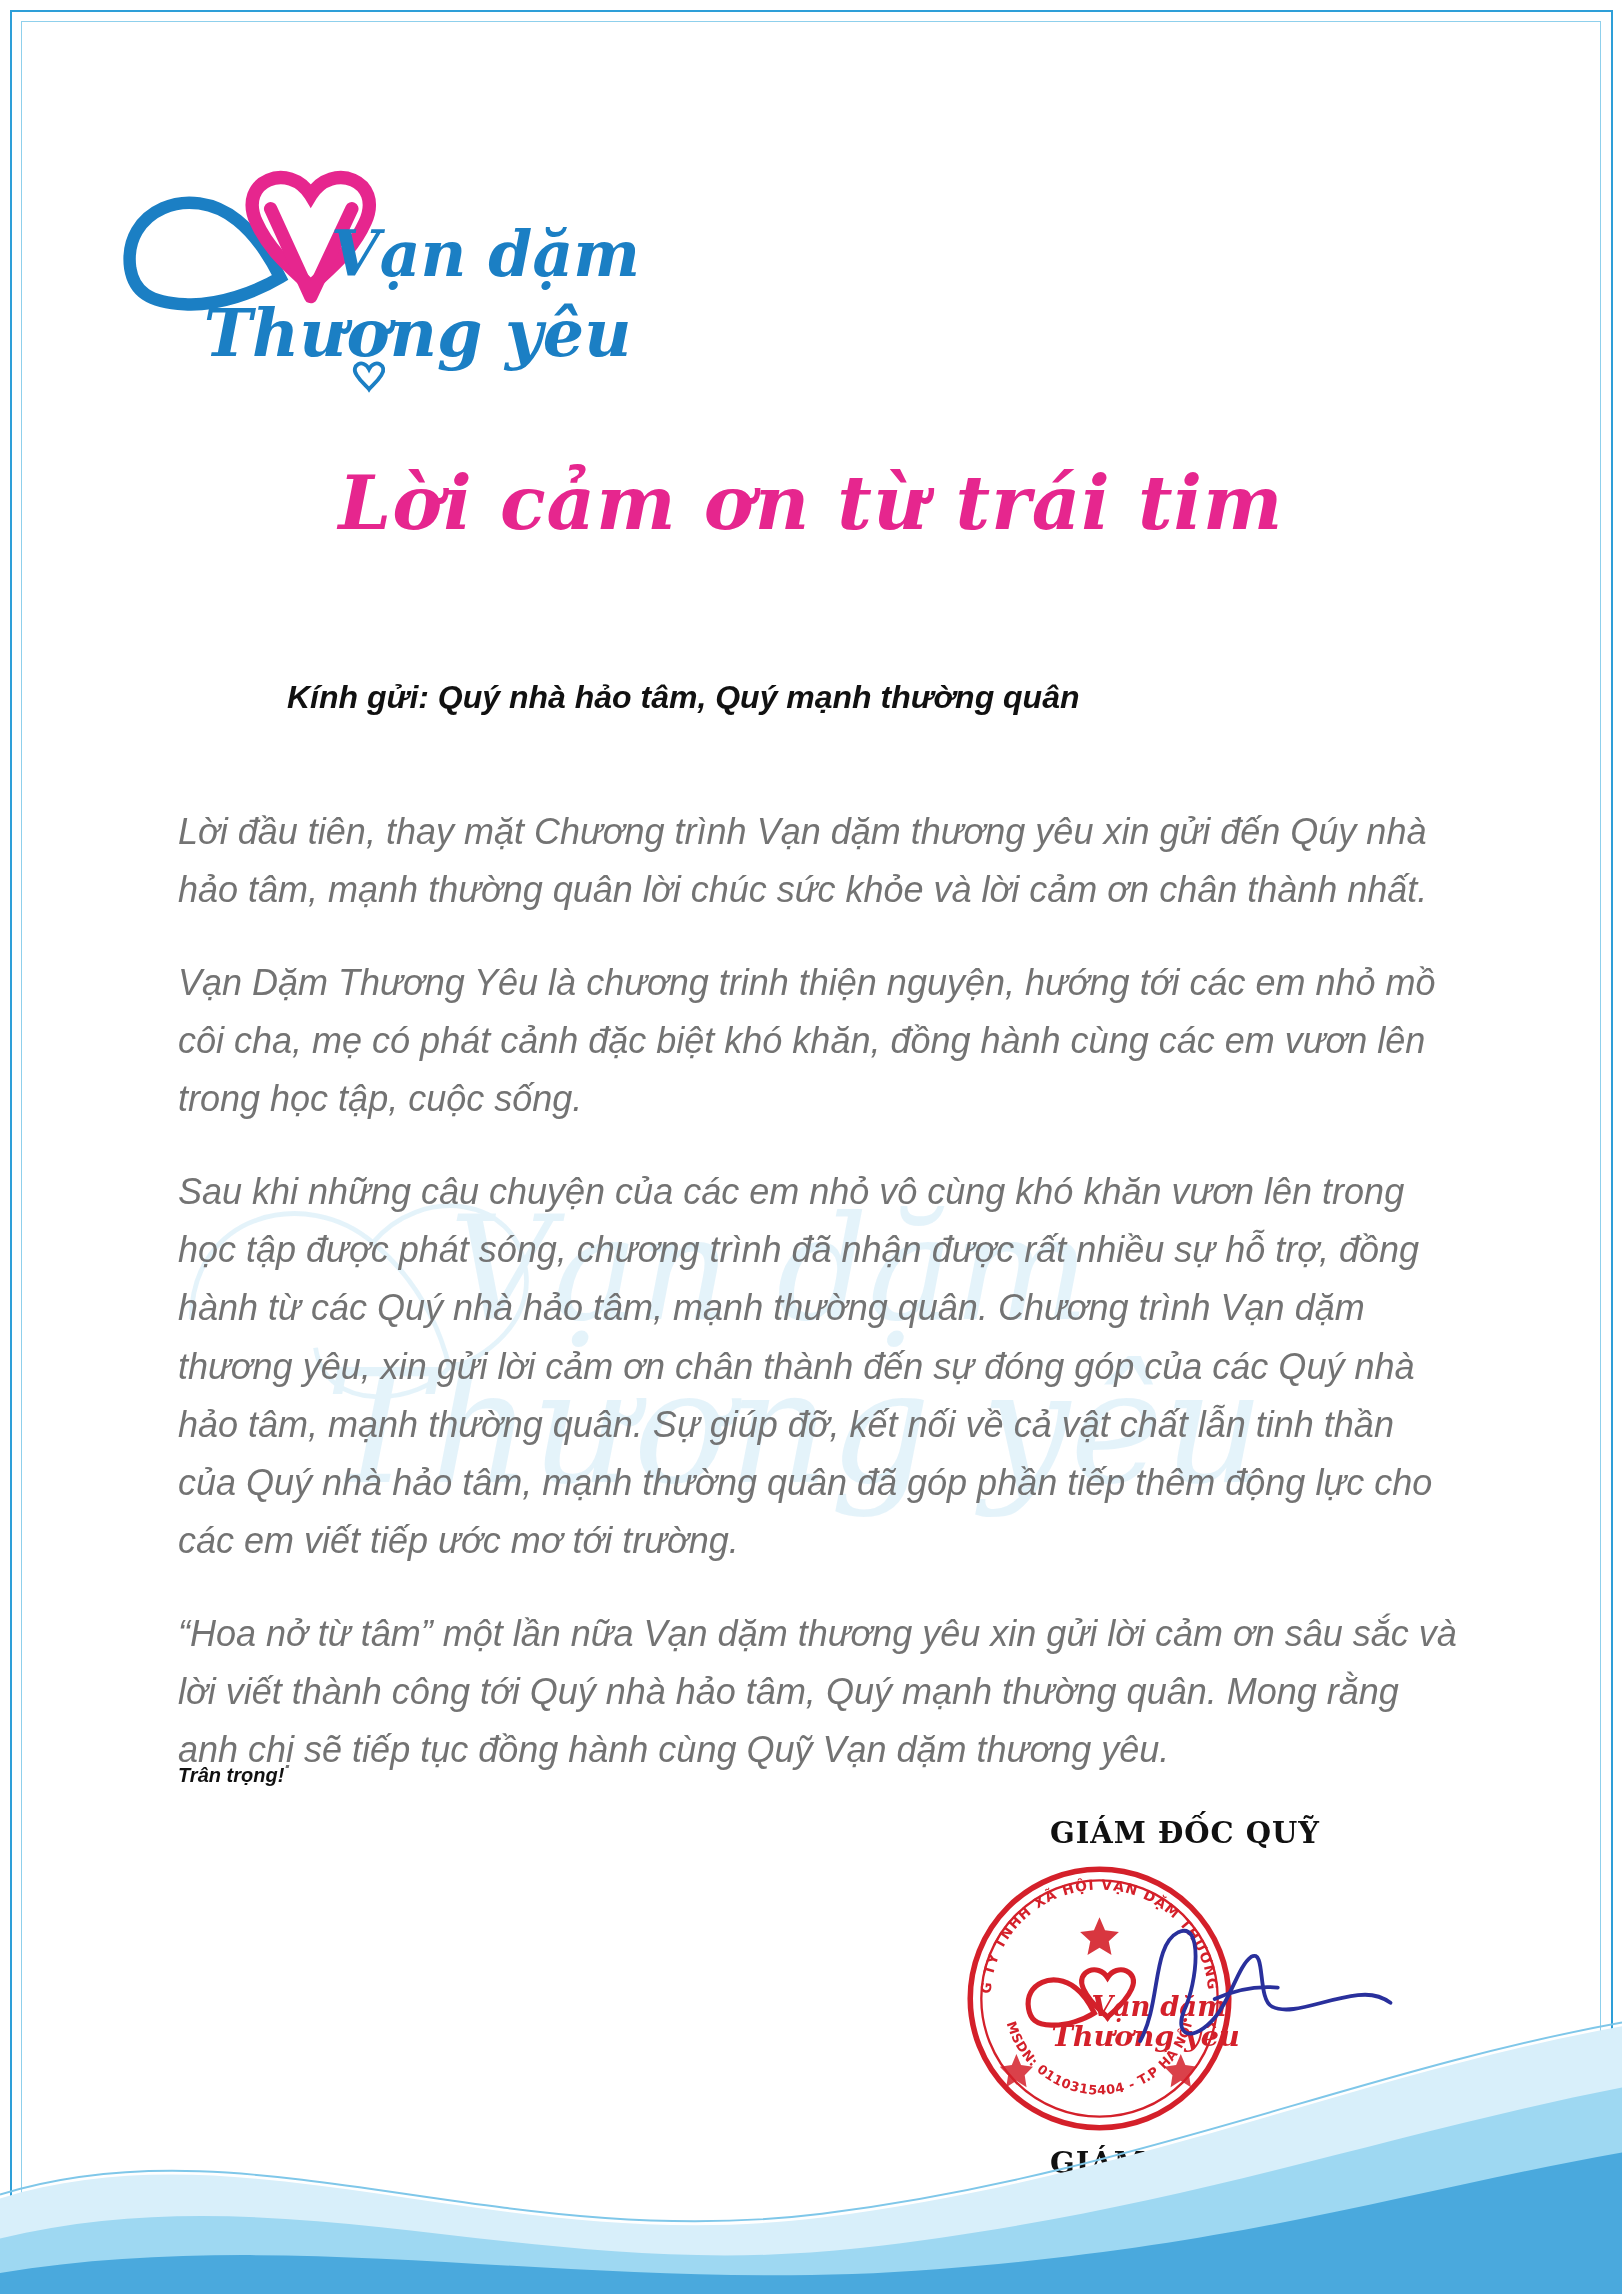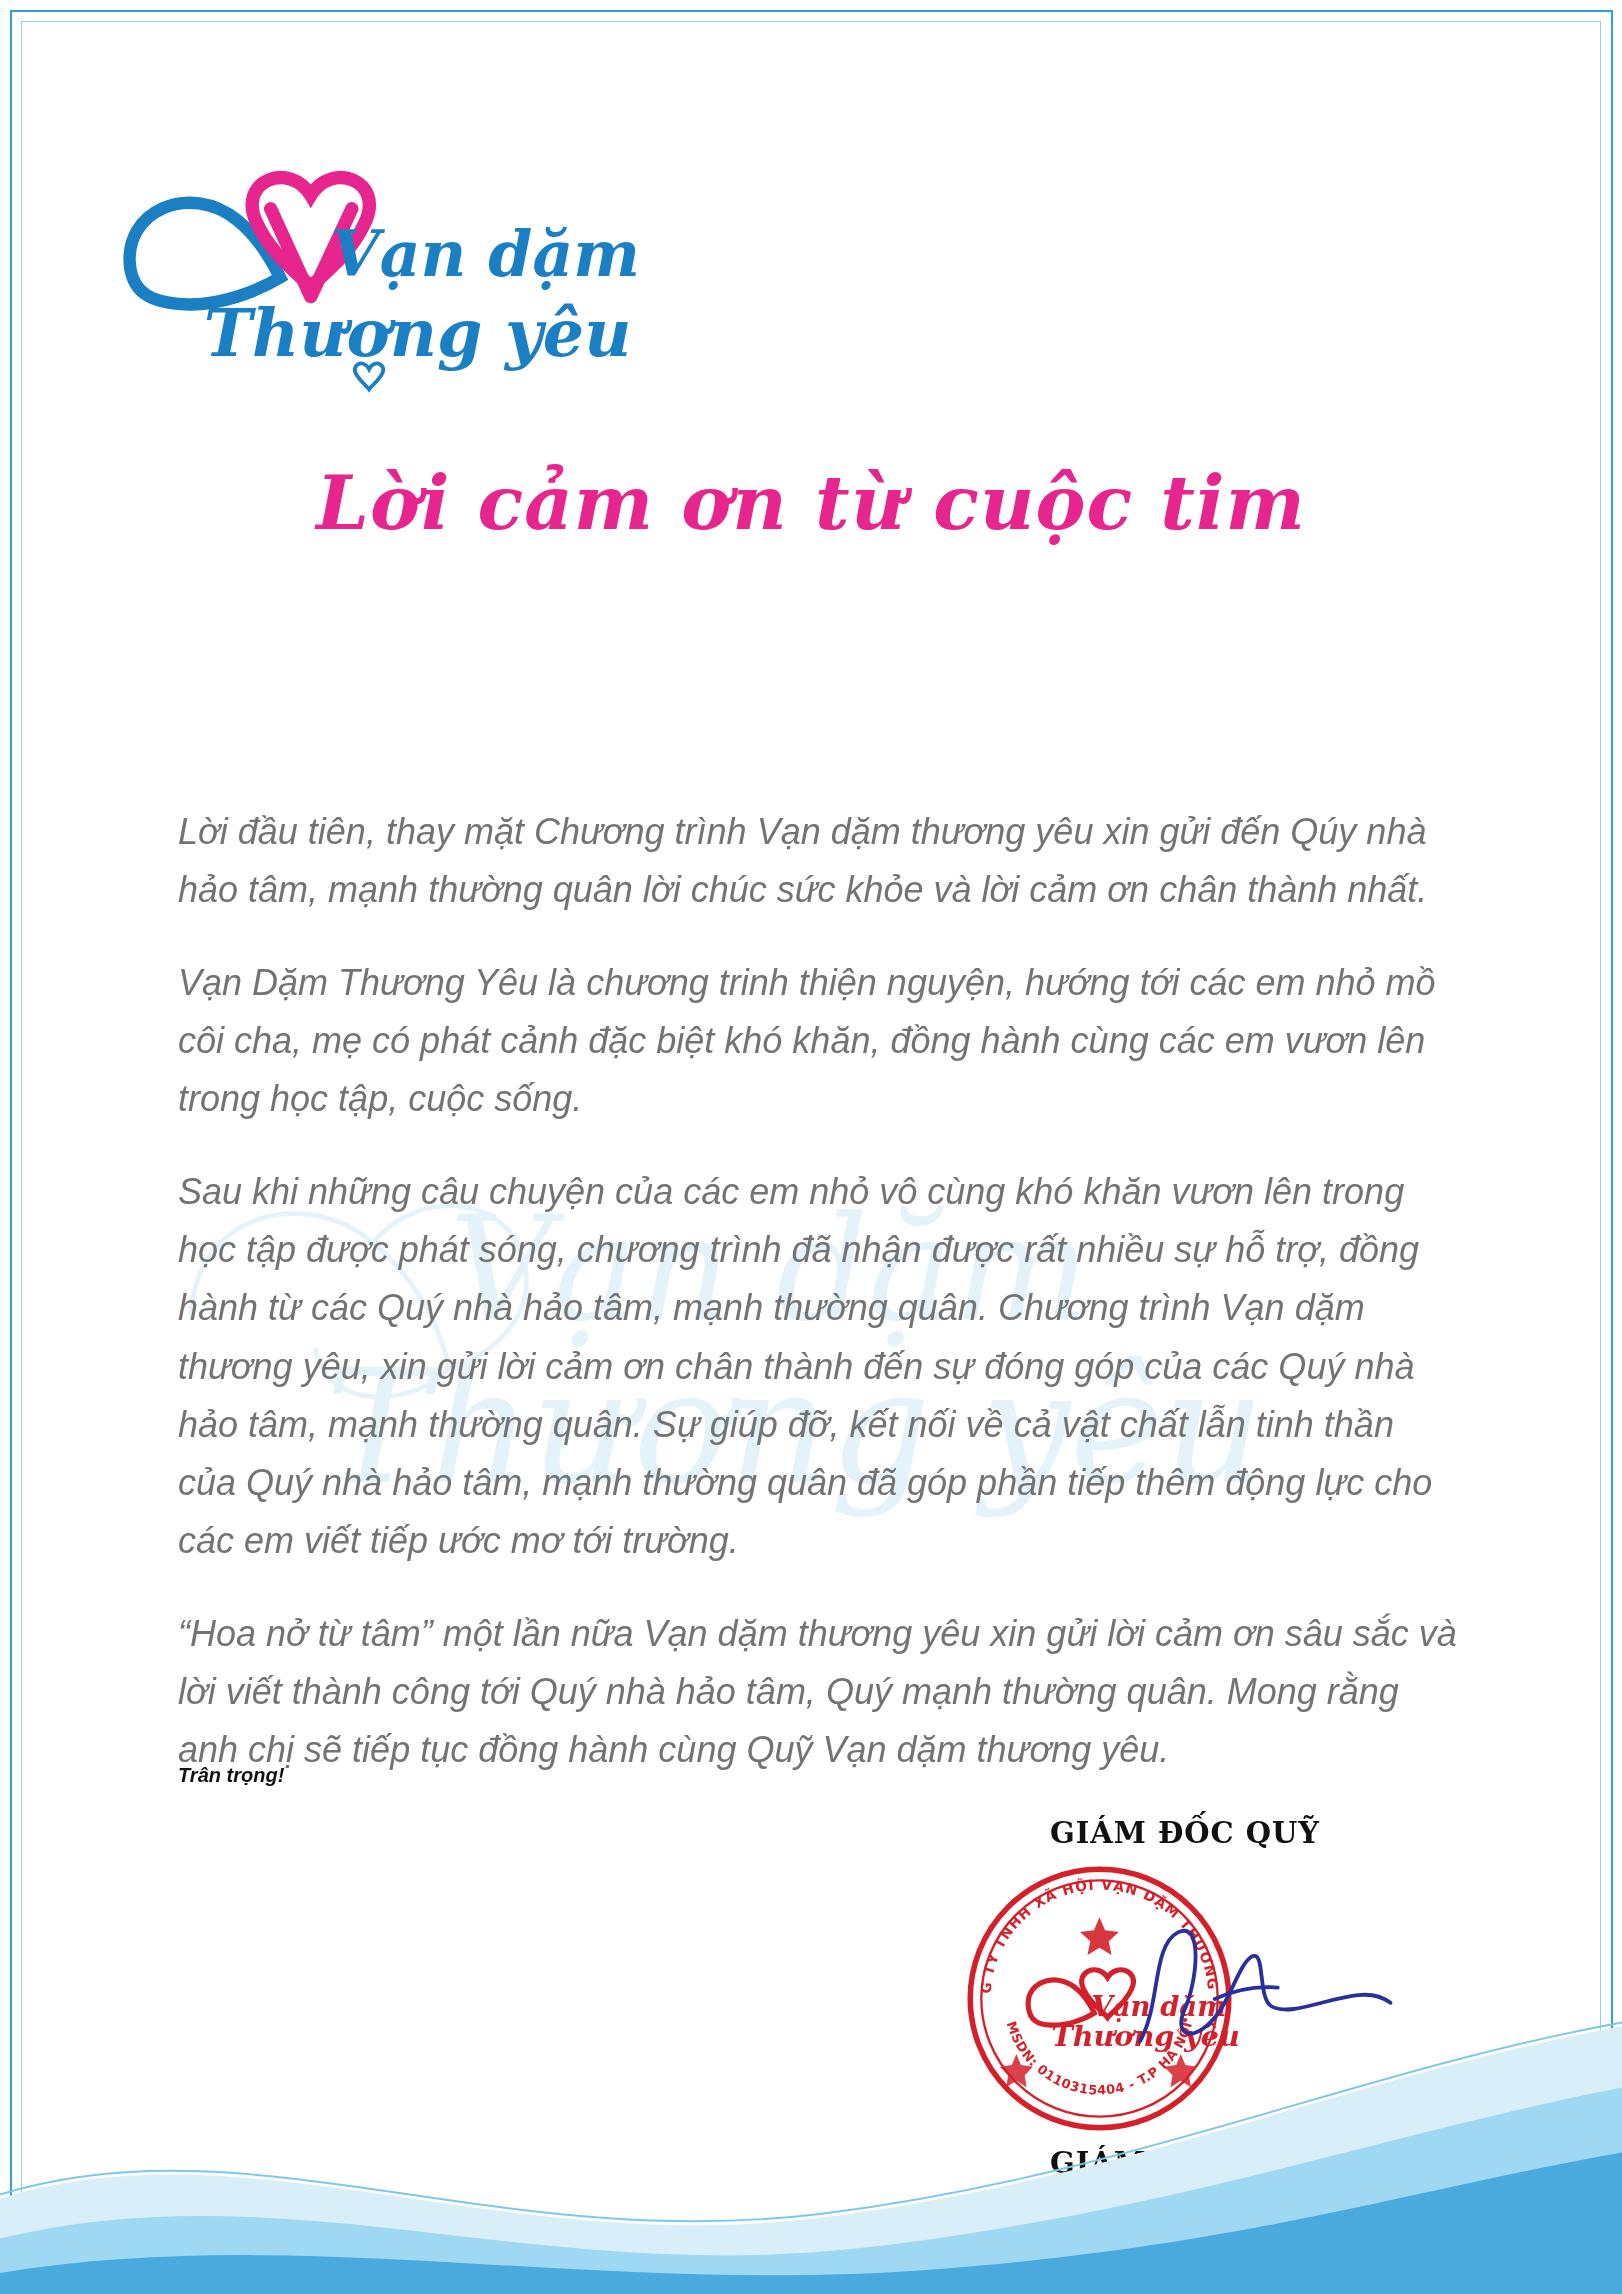--- a/index.html
+++ b/index.html
@@ -204,22 +204,23 @@
     <path d="M18 120 C10 60, 80 30, 130 70 C150 86, 165 110, 175 130 C150 145, 110 160, 75 158 C38 156, 22 145, 18 120 Z" fill="none" stroke="#1b7fc4" stroke-width="13" stroke-linecap="round"></path>
 
     <path d="M150 72 C130 28, 185 8, 207 44 C229 8, 284 28, 264 72 C248 108, 215 130, 207 140 C199 130, 166 108, 150 72 Z" fill="none" stroke="#e6268e" stroke-width="14" stroke-linecap="round"></path>
 
     <path d="M165 58 L207 150 L250 58" fill="none" stroke="#e6268e" stroke-width="14" stroke-linecap="round" stroke-linejoin="round"></path>
     <text x="228" y="128" font-family="DejaVu Serif, serif" font-style="italic" font-weight="bold" font-size="66" fill="#1b7fc4">Vạn dặm</text>
     <text x="95" y="212" font-family="DejaVu Serif, serif" font-style="italic" font-weight="bold" font-size="68" fill="#1b7fc4">Thương yêu</text>
     <path d="M255 232 C248 222, 262 214, 268 226 C274 214, 288 222, 281 232 C276 240, 270 244, 268 247 C266 244, 260 240, 255 232 Z" fill="none" stroke="#1b7fc4" stroke-width="4"></path>
   </svg>
 
-  <div class="title">Lời cảm ơn từ cuộc tim</div>
-
+  <div class="title">Lời cảm ơn từ trái tim</div>
+
+  <div class="salutation">Kính gửi: Quý nhà hảo tâm, Quý mạnh thường quân</div>
 
   <div class="body-text">
     <p>Lời đầu tiên, thay mặt Chương trình Vạn dặm thương yêu xin gửi đến Qúy nhà hảo tâm, mạnh thường quân lời chúc sức khỏe và lời cảm ơn chân thành nhất.</p>
     <p>Vạn Dặm Thương Yêu là chương trinh thiện nguyện, hướng tới các em nhỏ mồ côi cha, mẹ có phát cảnh đặc biệt khó khăn, đồng hành cùng các em vươn lên trong học tập, cuộc sống.</p>
     <p>Sau khi những câu chuyện của các em nhỏ vô cùng khó khăn vươn lên trong học tập được phát sóng, chương trình đã nhận được rất nhiều sự hỗ trợ, đồng hành từ các Quý nhà hảo tâm, mạnh thường quân. Chương trình Vạn dặm thương yêu, xin gửi lời cảm ơn chân thành đến sự đóng góp của các Quý nhà hảo tâm, mạnh thường quân. Sự giúp đỡ, kết nối về cả vật chất lẫn tinh thần của Quý nhà hảo tâm, mạnh thường quân đã góp phần tiếp thêm động lực cho các em viết tiếp ước mơ tới trường.</p>
     <p>“Hoa nở từ tâm” một lần nữa Vạn dặm thương yêu xin gửi lời cảm ơn sâu sắc và lời viết thành công tới Quý nhà hảo tâm, Quý mạnh thường quân. Mong rằng anh chị sẽ tiếp tục đồng hành cùng Quỹ Vạn dặm thương yêu.</p>
   </div>
 
   <div class="closing">Trân trọng!</div>
 

